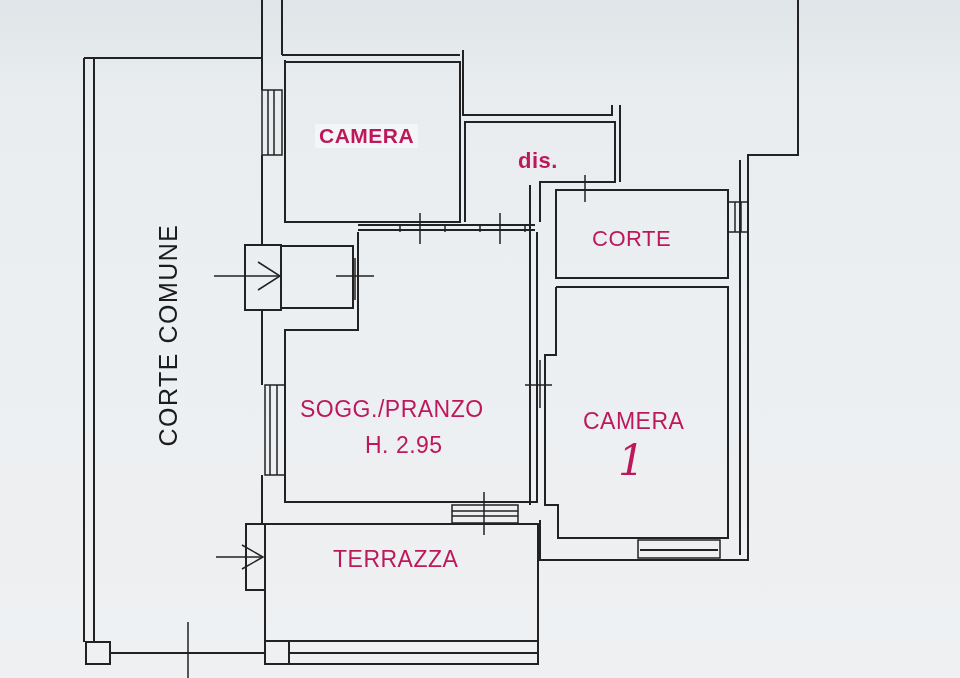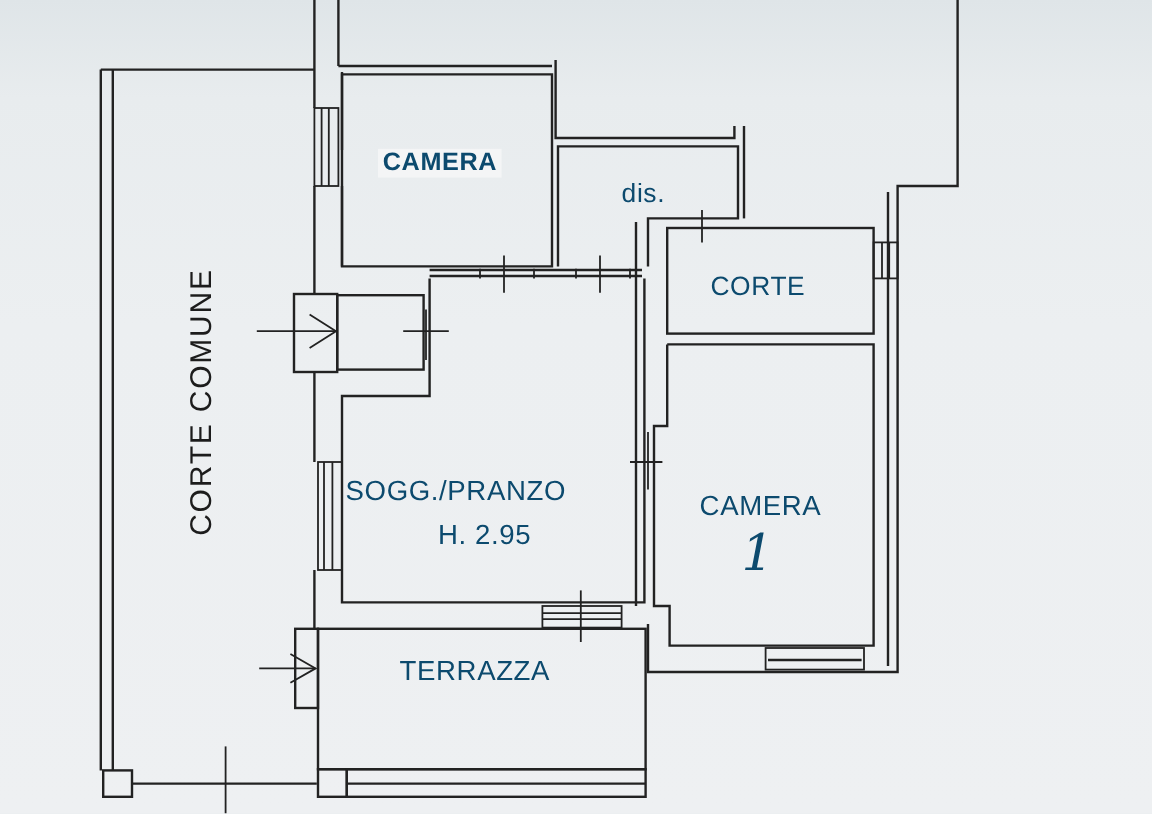--- a/index.html
+++ b/index.html
@@ -9,21 +9,21 @@
       font-family: "Liberation Sans", "DejaVu Sans", sans-serif;
     }
     .paper {
       position: absolute; left: 0; top: 0; width: 960px; height: 678px;
       background: linear-gradient(180deg, #dfe5e8 0%, #e8ecee 12%, #eceff1 40%, #eef0f2 100%);
     }
     svg.plan { position: absolute; left: 0; top: 0; }
     .w { stroke: #222; stroke-width: 2; fill: none; }
     .wt { stroke: #222; stroke-width: 1.5; fill: none; }
     .lbl {
-      position: absolute; color: #0c4a6e; white-space: nowrap;
+      position: absolute; color: #be185d; white-space: nowrap;
       font-size: 23px; letter-spacing: 0.5px;
     }
     .lbl.bold { font-weight: bold; font-size: 21px; background: #f4f5f6; padding: 0 4px; }
     .lbl.hand { font-size: 42px; font-family: "DejaVu Serif", serif; font-style: italic; }
     .vert {
       position: absolute; left: 168px; top: 335px;
       transform: translate(-50%, -50%) rotate(-90deg);
       font-size: 25px; letter-spacing: 1.5px; color: #1c1c1c; white-space: nowrap;
     }
   </style>
@@ -134,19 +134,19 @@
     <polyline class="wt" points="242,545 263,557 242,569"></polyline>
     <rect class="w" x="265" y="641" width="24" height="23"></rect>
     <rect class="w" x="289" y="641" width="249" height="23"></rect>
     <line class="w" x1="289" y1="653" x2="538" y2="653"></line>
   </g>
 </svg>
 
 <div class="vert">CORTE COMUNE</div>
 
 <div class="lbl bold" style="left:315px;top:124px;">CAMERA</div>
-<div class="lbl" style="left:518px;top:148px;font-size:22px;">dis.</div>
+<div class="lbl" style="left:518px;top:148px;font-size:22px;font-weight:bold;">dis.</div>
 <div class="lbl" style="left:592px;top:226px;font-size:22px;">CORTE</div>
-<div class="lbl" style="left:288px;top:396px;">SOGG./PRANZO</div>
+<div class="lbl" style="left:300px;top:396px;">SOGG./PRANZO</div>
 <div class="lbl" style="left:365px;top:432px;">H. 2.95</div>
 <div class="lbl" style="left:583px;top:408px;">CAMERA</div>
 <div class="lbl hand" style="left:618px;top:436px;">1</div>
 <div class="lbl" style="left:333px;top:546px;">TERRAZZA</div>
 
 </body></html>

